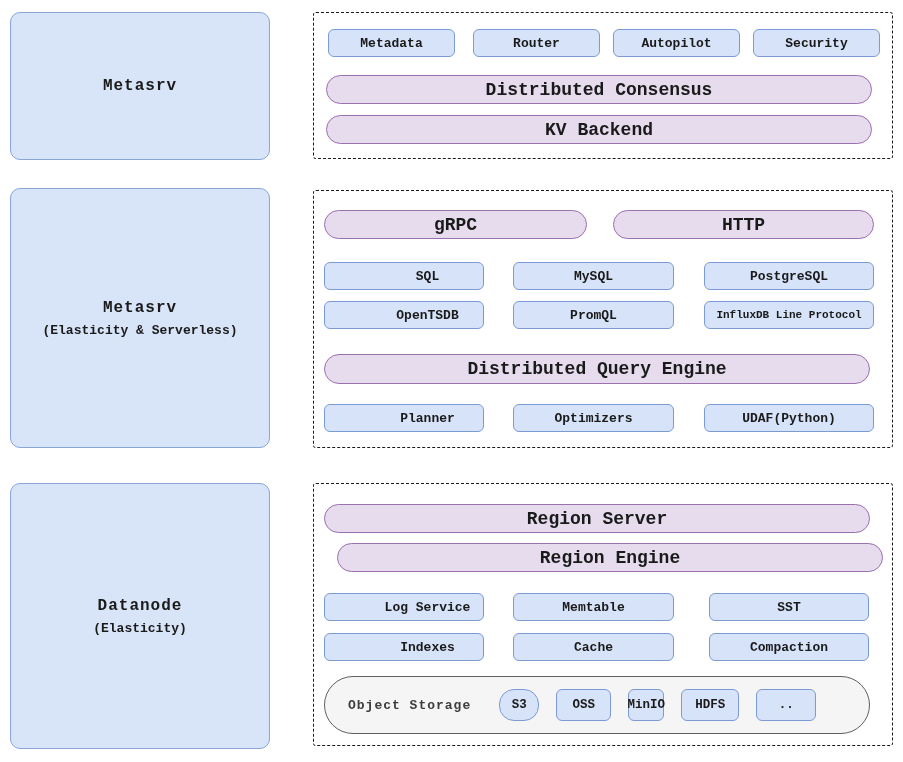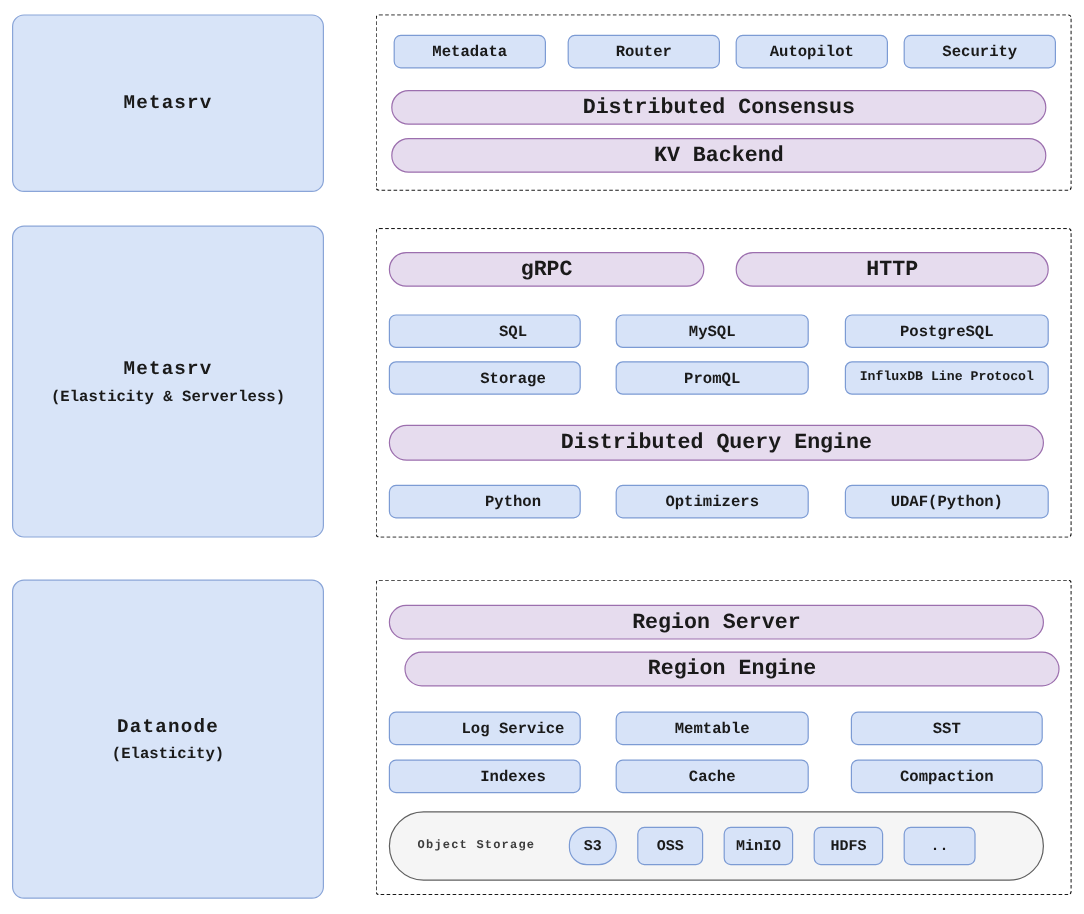--- a/index.html
+++ b/index.html
@@ -81,31 +81,31 @@
   .row-store1 { top:109px; }
   .row-store2 { top:149px; }
   .object-storage {
     position:absolute; top:192px; left:10px; width:546px; height:58px;
     box-sizing:border-box;
     background:var(--storage-fill,#f5f5f5);
     border:1px solid var(--storage-border,#606060);
     border-radius:29px;
     display:flex; align-items:center; padding-left:23px;
   }
-  .os-label { font-size:10px; font-weight:bold; color:#3d3d3d; letter-spacing:1px; margin-right:28px; white-space:nowrap; }
+  .os-label { font-size:13px; font-weight:bold; color:#3d3d3d; letter-spacing:1px; margin-right:28px; white-space:nowrap; }
   .os-chips { display:flex; gap:17px; }
   .os-chip {
     height:32px; box-sizing:border-box;
     background:var(--chip-fill,#d7e3f8);
     border:1px solid var(--chip-border,#7c9bd4);
     border-radius:6px;
     display:flex; align-items:center; justify-content:center;
     font-size:12.5px; font-weight:bold;
   }
-  .os-w0 { width:40px;border-radius:15px; } .os-w1 { width:55px; } .os-w2 { width:58px; }
+  .os-w0 { width:40px;border-radius:15px; } .os-w1 { width:55px; } .os-w2 { width:36px; }
   .os-w3 { width:58px; } .os-w4 { width:60px; }
 </style>
 </head>
 <body>
 
 <div class="section-box" id="box-metasrv">
   <div class="section-title">Metasrv</div>
 </div>
 
 <div class="section-box" id="box-frontend">
@@ -128,27 +128,27 @@
 </div>
 
 <div class="panel" id="panel-frontend">
   <div class="pill p2-grpc">gRPC</div>
   <div class="pill p2-http">HTTP</div>
 
   <div class="chip row-proto1 col1">SQL</div>
   <div class="chip row-proto1 col2">MySQL</div>
   <div class="chip row-proto1 col3">PostgreSQL</div>
 
-  <div class="chip row-proto2 col1">Storage</div>
+  <div class="chip row-proto2 col1">OpenTSDB</div>
   <div class="chip row-proto2 col3 small-text">InfluxDB Line Protocol</div>
   <div class="chip row-proto2 col2">PromQL</div>
 
   <div class="pill p2-dqe">Distributed Query Engine</div>
 
-  <div class="chip row-query col1">Python</div>
+  <div class="chip row-query col1">Planner</div>
   <div class="chip row-query col2">Optimizers</div>
   <div class="chip row-query col3">UDAF(Python)</div>
 </div>
 
 <div class="panel" id="panel-datanode">
   <div class="pill p3-pill0">Region Server</div>
   <div class="pill p3-pill1">Region Engine</div>
 
   <div class="chip row-store1 col1">Log Service</div>
   <div class="chip row-store1 col2">Memtable</div>

